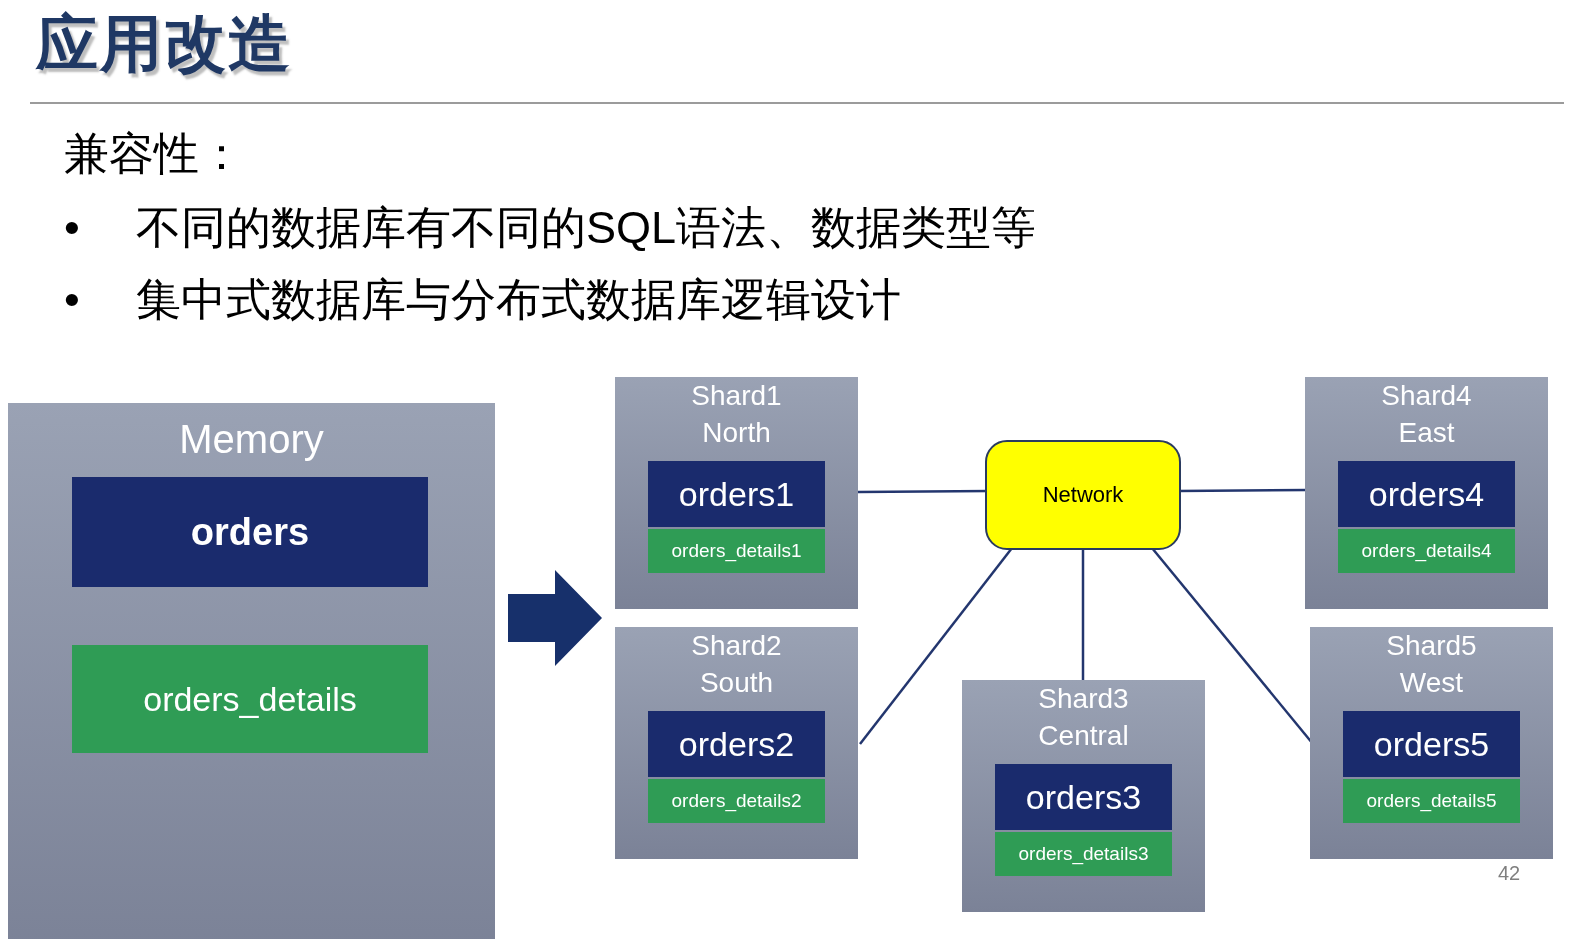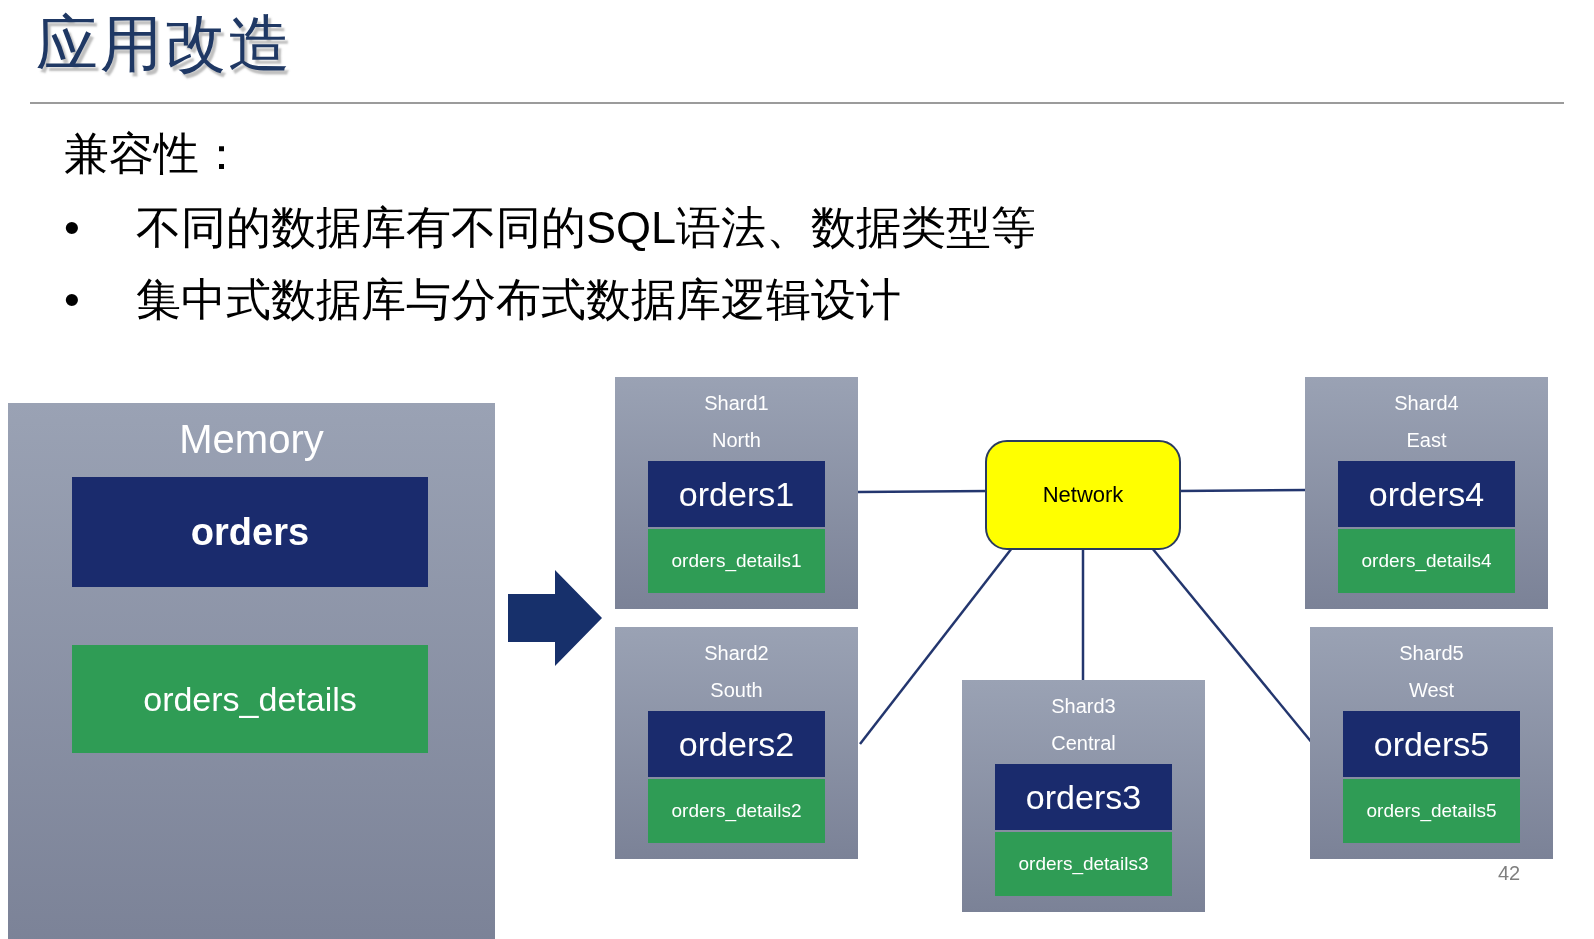--- a/index.html
+++ b/index.html
@@ -13,21 +13,21 @@
     background: #ffffff;
     overflow: hidden;
   }
 
   
   .title {
     position: absolute;
     left: 36px;
     top: 2px;
     font-size: 62px;
-    font-weight: normal;
+    font-weight: bold;
     color: #1f3864;
     text-shadow: 3px 4px 2px rgba(110,110,110,0.45);
     letter-spacing: 2px;
   }
   .title-rule {
     position: absolute;
     left: 30px;
     top: 102px;
     width: 1534px;
     height: 2px;
@@ -70,28 +70,27 @@
   }
   .navy { background: #1a2b6d; }
   .green { background: #2f9c55; }
 
   .memory .orders   { left: 64px; top: 74px;  width: 356px; height: 110px; font-size: 38px; font-weight: bold; }
   .memory .details  { left: 64px; top: 242px; width: 356px; height: 108px; font-size: 34px; }
 
   
   .shard { width: 243px; height: 232px; }
   .shard .shard-title {
-    margin-top: 8px;
     text-align: center;
     color: #ffffff;
-    font-size: 20px;
+    font-size: 28px;
     line-height: 37px;
   }
   .shard .t1 { left: 33px; top: 84px;  width: 177px; height: 66px; font-size: 34px; }
-  .shard .t2 { left: 33px; top: 152px; width: 177px; height: 64px; font-size: 19px; }
+  .shard .t2 { left: 33px; top: 152px; width: 177px; height: 44px; font-size: 19px; }
 
   #shard1 { left: 615px;  top: 377px; }
   #shard2 { left: 615px;  top: 627px; }
   #shard3 { left: 962px;  top: 680px; }
   #shard4 { left: 1305px; top: 377px; }
   #shard5 { left: 1310px; top: 627px; }
 
   
   .network {
     position: absolute;

